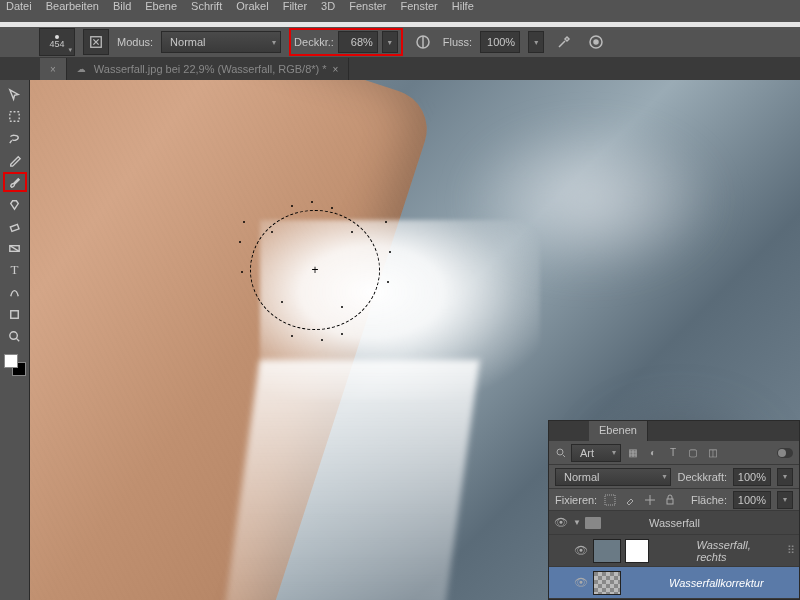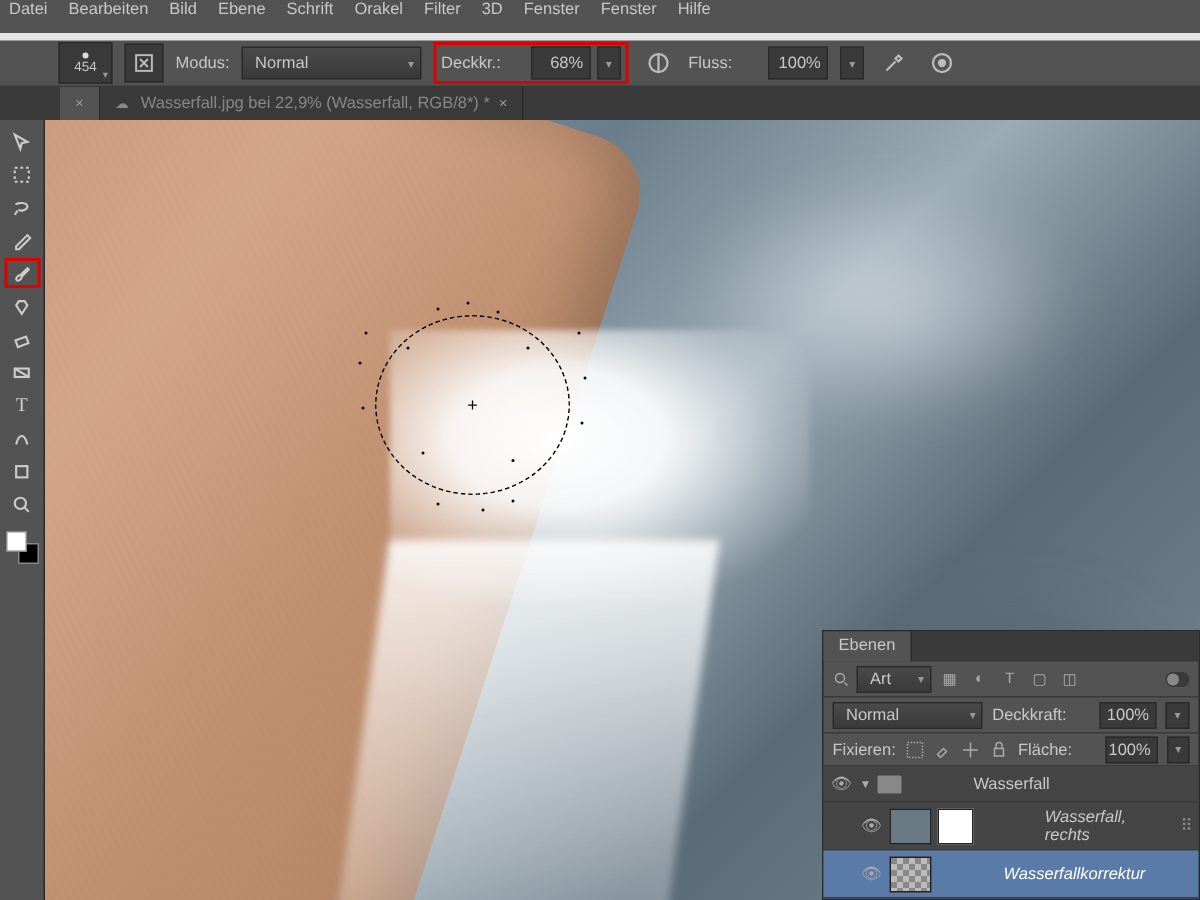--- a/index.html
+++ b/index.html
@@ -11,21 +11,21 @@
 .toolbar { height: 36px; background: #535353; border-top: 5px solid #e5e5e5; border-bottom: 1px solid #3a3a3a; display: flex; align-items: center; padding: 0 10px 0 39px; gap: 8px; }
 .brush-preset { width: 36px; height: 28px; background: #3a3a3a; border: 1px solid #2a2a2a; display: flex; flex-direction: column; align-items: center; justify-content: center; font-size: 9px; position: relative; }
 .brush-preset .dot { width: 4px; height: 4px; background: #ddd; border-radius: 50%; }
 .brush-preset .arr { position: absolute; right: 2px; bottom: 1px; font-size: 7px; color: #999; }
 .panel-btn { width: 26px; height: 26px; background: #3a3a3a; border: 1px solid #2a2a2a; display: flex; align-items: center; justify-content: center; }
 .panel-btn svg { width: 14px; height: 14px; stroke: #bbb; fill: none; stroke-width: 1.5; }
 .lbl { color: #c8c8c8; }
 .dropdown { height: 22px; background: linear-gradient(#4a4a4a,#3a3a3a); border: 1px solid #2a2a2a; display: flex; align-items: center; padding: 0 18px 0 8px; position: relative; }
 .dropdown .arr { position: absolute; right: 4px; font-size: 8px; color: #999; }
 .field-group { display: flex; align-items: center; gap: 4px; }
-.pct-box { width: 40px; height: 22px; background: #3a3a3a; border: 1px solid #2a2a2a; display: flex; align-items: center; justify-content: flex-end; padding-right: 4px; margin-left: 16px; }
+.pct-box { width: 40px; height: 22px; background: #3a3a3a; border: 1px solid #2a2a2a; display: flex; align-items: center; justify-content: flex-end; padding-right: 4px; }
 .arr-box { width: 16px; height: 22px; background: #3a3a3a; border: 1px solid #2a2a2a; display: flex; align-items: center; justify-content: center; font-size: 8px; color: #999; }
 .highlight-red { border: 2px solid #e00000 !important; padding: 1px 3px; }
 .ico-btn { width: 24px; height: 24px; display: flex; align-items: center; justify-content: center; }
 .ico-btn svg { width: 16px; height: 16px; stroke: #bbb; fill: none; stroke-width: 1.5; }
 
 .tabstrip { height: 22px; background: #3a3a3a; display: flex; align-items: stretch; padding-left: 40px; }
 .doc-tab { padding: 0 10px; display: flex; align-items: center; gap: 6px; border-right: 1px solid #2a2a2a; font-size: 11px; }
 .doc-tab.active { background: #535353; color: #e8e8e8; }
 .doc-tab.inactive { color: #888; }
 .doc-tab .x { color: #999; font-size: 10px; }
@@ -48,21 +48,21 @@
 .arm::after { content: ""; position: absolute; inset: 0; background: repeating-linear-gradient(45deg, rgba(0,0,0,0.02) 0 2px, transparent 2px 5px); opacity: 0.4; }
 .waterfall { position: absolute; top: 100px; left: 190px; width: 320px; height: 440px; pointer-events: none; }
 .splash { position: absolute; top: 40px; left: 40px; width: 280px; height: 180px; background: radial-gradient(ellipse at 40% 40%, #fff 0%, rgba(255,255,255,0.9) 30%, rgba(255,255,255,0.3) 60%, transparent 80%); filter: blur(2px); }
 .stream { position: absolute; top: 180px; left: 20px; width: 220px; height: 280px; background: linear-gradient(180deg, rgba(255,255,255,0.85) 0%, rgba(255,255,255,0.5) 50%, rgba(255,255,255,0.2) 100%); filter: blur(3px); transform: skewX(-8deg); }
 .brush-outline { position: absolute; top: 130px; left: 220px; width: 130px; height: 120px; border: 1px dashed #000; border-radius: 50%; }
 .brush-outline::before { content: "+"; position: absolute; top: 50%; left: 50%; transform: translate(-50%,-50%); color: #000; font-size: 12px; }
 .brush-outline .speck { position: absolute; width: 2px; height: 2px; background: #000; border-radius: 50%; }
 
 .layers-panel { position: absolute; right: 0; bottom: 0; width: 252px; background: #535353; border: 1px solid #2a2a2a; font-size: 11px; }
 .lp-tabs { height: 20px; background: #3a3a3a; display: flex; }
-.lp-tabs .t { padding: 3px 10px; background: #535353; border-right: 1px solid #2a2a2a; }
+.lp-tabs .t { padding: 3px 10px; background: #535353; border-right: 1px solid #2a2a2a; margin-left: 40px; }
 .lp-filter { height: 24px; display: flex; align-items: center; padding: 0 6px; gap: 4px; border-bottom: 1px solid #3a3a3a; }
 .lp-filter .dd { flex: 0 0 auto; }
 .lp-filter .ic { width: 16px; height: 16px; display: flex; align-items: center; justify-content: center; color: #aaa; font-size: 10px; }
 .lp-filter .sw { width: 16px; height: 10px; background: #3a3a3a; border-radius: 5px; margin-left: auto; position: relative; }
 .lp-filter .sw::after { content: ""; width: 8px; height: 8px; background: #888; border-radius: 50%; position: absolute; top: 1px; left: 1px; }
 .lp-row { height: 24px; display: flex; align-items: center; padding: 0 6px; gap: 6px; border-bottom: 1px solid #3a3a3a; }
 .lp-row .dd { flex: 1; }
 .lp-lock { height: 22px; display: flex; align-items: center; padding: 0 6px; gap: 6px; border-bottom: 1px solid #3a3a3a; }
 .lp-lock .ic { width: 14px; height: 14px; display: flex; align-items: center; justify-content: center; }
 .lp-lock .ic svg { width: 12px; height: 12px; stroke: #aaa; fill: none; }

